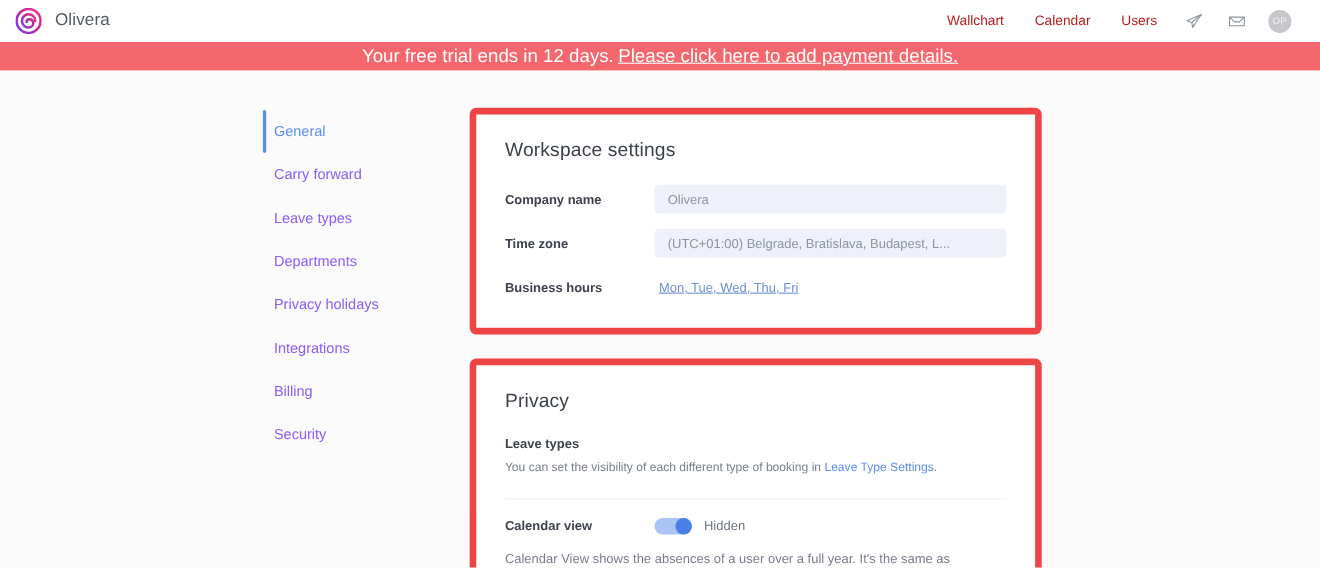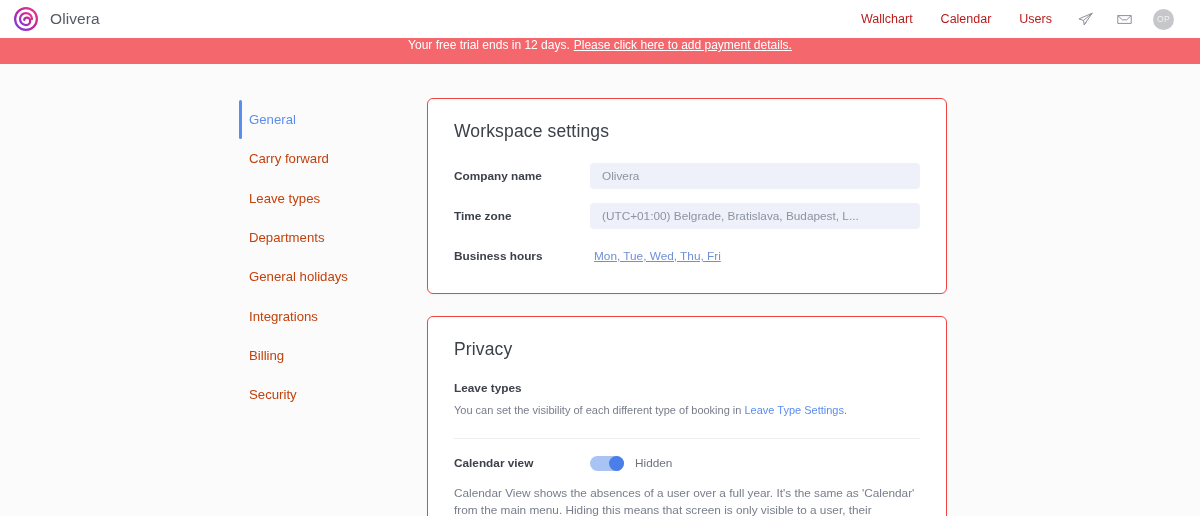--- a/index.html
+++ b/index.html
@@ -100,23 +100,24 @@
     margin-left: 9px;
     cursor: pointer;
     user-select: none;
   }
 
   
   .trial-banner {
     height: 26px;
     background: #f4676d;
     display: flex;
+    align-items: center;
     justify-content: center;
     color: #ffffff;
-    font-size: 12px;
+    font-size: 17px;
     gap: 4px;
   }
 
   .trial-link {
     color: #ffffff;
     text-decoration: underline;
     cursor: pointer;
   }
 
   
@@ -134,21 +135,21 @@
     padding-top: 2px;
     text-align: center;
   }
 
   .side-item {
     height: 39.3px;
     display: flex;
     align-items: center;
     padding-left: 10px;
     font-size: 13.2px;
-    color: #c2410c;
+    color: #8b5cf6;
     cursor: pointer;
     position: relative;
   }
 
   .side-item.active {
     color: #5b8def;
   }
 
   .side-item.active::before {
     content: "";
@@ -165,21 +166,21 @@
   .content {
     flex: 1;
     padding-left: -0px;
     margin-left: -12px;
     padding-right: 0;
   }
 
   .card {
     width: 520px;
     background: #ffffff;
-    border: 1px solid #ef4444;
+    border: 6px solid #ef4444;
     border-radius: 6px;
     box-shadow: 0 1px 2px rgba(30,40,70,.035);
     padding: 22px 26px 24px 26px;
     margin-bottom: 22px;
   }
 
   .card-title {
     font-size: 17.5px;
     font-weight: 400;
     color: #3b4049;
@@ -349,21 +350,21 @@
   <span class="trial-link">Please click here to add payment details.</span>
 </div>
 
 <div class="page">
 
   <aside class="sidebar">
     <div class="side-item active">General</div>
     <div class="side-item">Carry forward</div>
     <div class="side-item">Leave types</div>
     <div class="side-item">Departments</div>
-    <div class="side-item">General holidays</div>
+    <div class="side-item">Privacy holidays</div>
     <div class="side-item">Integrations</div>
     <div class="side-item">Billing</div>
     <div class="side-item">Security</div>
   </aside>
 
   <main class="content">
 
     <section class="card">
       <h2 class="card-title">Workspace settings</h2>
 

